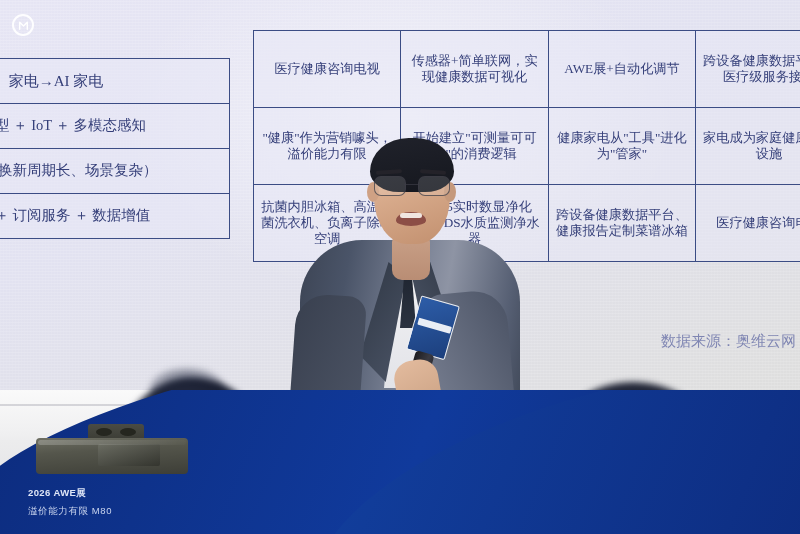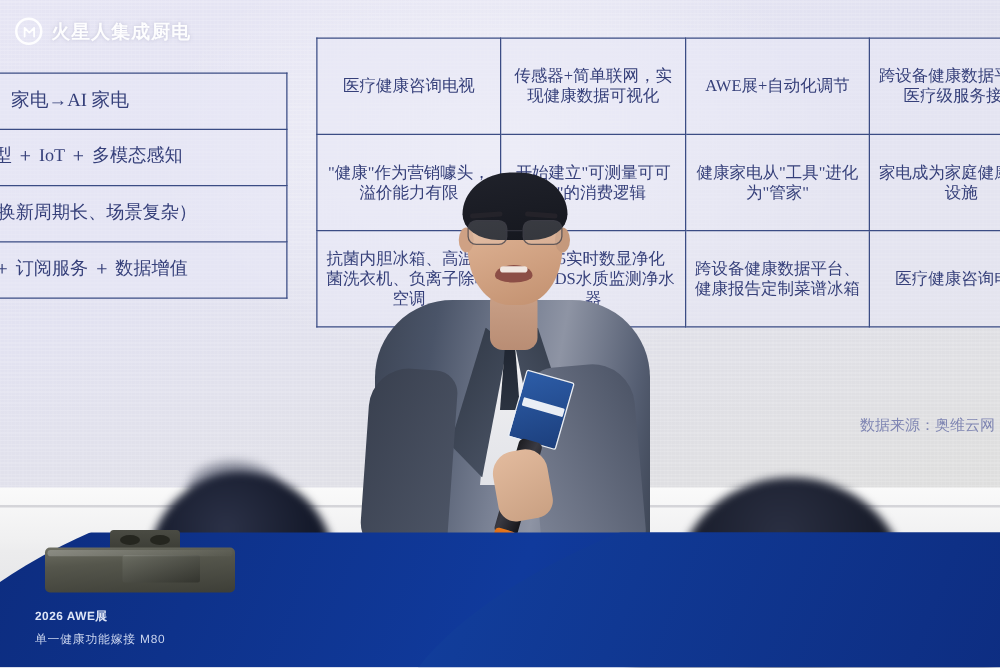--- a/index.html
+++ b/index.html
@@ -75,21 +75,21 @@
   .tbl-left td.row-head{font-size:15px;}
 
   
   .tbl-main{left:253px;top:30px;width:590px;}
   .tbl-main td{width:147px;height:70px;font-size:13.2px;}
 
   .slide-blur{filter:blur(.45px);}
 
   .source-note{
     position:absolute;right:4px;top:332px;
-    color:#5a63a0;font-size:12px;
+    color:#5a63a0;font-size:15px;
     font-family:"Liberation Serif","DejaVu Serif",serif;
     opacity:.72;filter:blur(.5px);white-space:nowrap;
   }
 
   
   .speaker{position:absolute;left:300px;top:120px;width:220px;height:340px;}
   .sp-suit{
     position:absolute;left:0;top:120px;width:220px;height:225px;
     background:linear-gradient(100deg,#3c4454 0%,#4a5468 20%,#788093 46%,#8e94a4 60%,#565f73 85%,#3a4251 100%);
     border-radius:62px 62px 10px 10px;
@@ -198,21 +198,21 @@
     left:540px;top:382px;width:186px;height:152px;
     background:radial-gradient(ellipse at 46% 30%,#2a2f42 0%,#171b29 58%,#0b0e17 100%);
   }
   .aud-right-shoulder{
     position:absolute;left:500px;top:498px;width:300px;height:60px;
     background:#11141f;filter:blur(5px);border-radius:60px 60px 0 0;
   }
 
   
   .banner{
-    position:absolute;left:0;bottom:0;width:800px;height:108px;overflow:hidden;
+    position:absolute;left:0;bottom:0;width:800px;height:144px;overflow:hidden;
   }
   .banner-shape{
     position:absolute;left:-60px;bottom:-96px;width:1020px;height:290px;
     background:linear-gradient(118deg,#0c2a7a 0%,#103a9c 46%,#0b2469 100%);
     border-radius:52% 52% 0 0/58% 58% 0 0;
     transform:rotate(-5.4deg);
   }
   .banner-shape2{
     position:absolute;left:300px;bottom:-140px;width:760px;height:300px;
     background:linear-gradient(120deg,#12409f 0%,#0d2c80 70%);
@@ -256,21 +256,20 @@
   <div class="wall"></div>
   <div class="wall-line"></div>
   <div class="wall2"></div>
 
   <div class="logo">
     <span class="logo-mark">
       <svg width="13" height="13" viewBox="0 0 24 24" aria-hidden="true">
         <path d="M5 19V6l7 7 7-7v13" fill="none" stroke="#ffffff" stroke-width="2.6" stroke-linecap="round" stroke-linejoin="round"></path>
       </svg>
     </span>
-    <span class="logo-text">火星人集成厨电</span>
   </div>
 
   <table class="tbl tbl-left slide-blur">
     <tbody>
         <tr>
       <td class="row-head">家电→AI 家电</td>
     </tr>
     <tr>
       <td>大模型 ＋ IoT ＋ 多模态感知</td>
     </tr>
@@ -352,17 +351,17 @@
     <div class="prod-body"></div>
     <div class="prod-glass"></div>
     <div class="prod-shine"></div>
   </div>
 
   <div class="banner">
     <div class="banner-shape"></div>
     <div class="banner-shape2"></div>
     <div class="banner-text">
       <div class="bt-kicker">2026 AWE展</div>
-      <div class="bt-sub">单一健康功能嫁接 M80</div>
+      <div class="bt-sub">溢价能力有限 M80</div>
     </div>
   </div>
 
 </div>
 
 </body></html>

